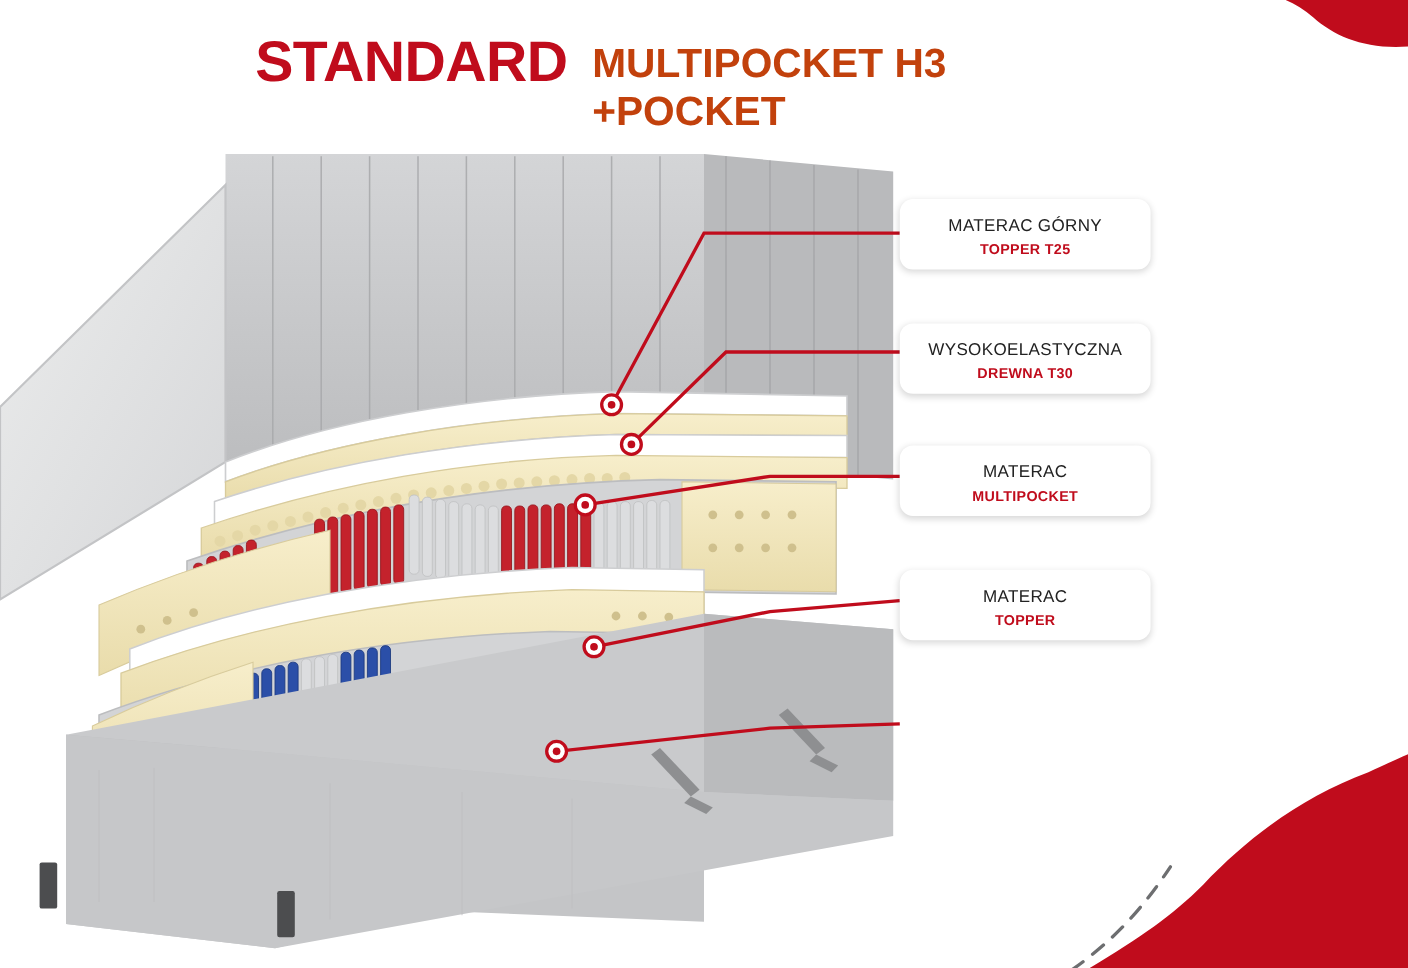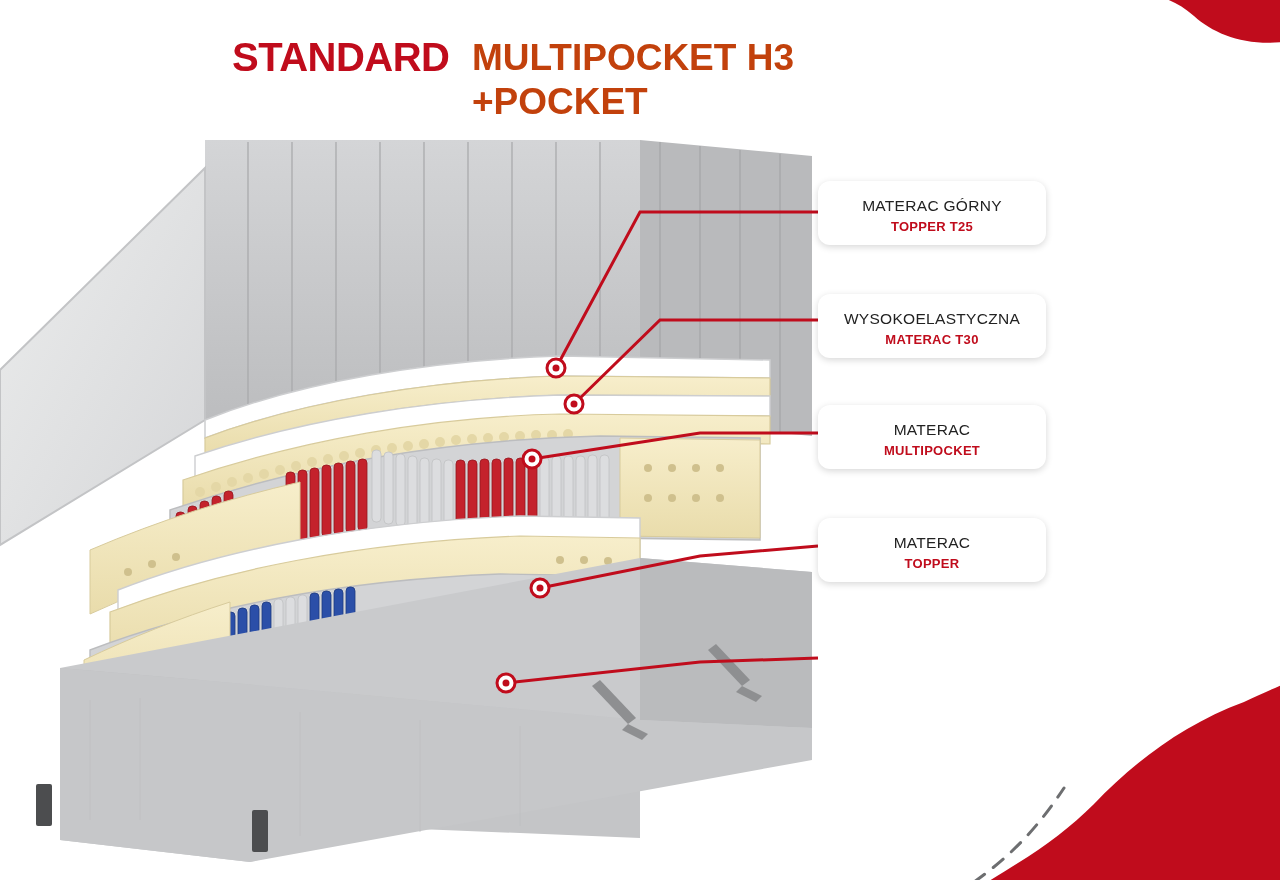--- a/index.html
+++ b/index.html
@@ -28,21 +28,21 @@
 
   
   #title-block {
     position: absolute;
     left: 232px;
     top: 28px;
     width: 900px;
   }
   #title-main {
     display: inline-block;
-    font-size: 40px;
+    font-size: 52px;
     font-weight: bold;
     color: #c00c1c;
     letter-spacing: -0.5px;
     vertical-align: top;
     line-height: 58px;
   }
   #title-sub {
     display: inline-block;
     font-size: 37px;
     font-weight: bold;
@@ -391,21 +391,21 @@
     </g>
   </svg>
 
   <div class="callout" id="callout-0">
     <span class="l1">MATERAC GÓRNY</span>
     <span class="l2">TOPPER T25</span>
   </div>
 
   <div class="callout" id="callout-1">
     <span class="l1">WYSOKOELASTYCZNA</span>
-    <span class="l2">MATERAC T30</span>
+    <span class="l2">DREWNA T30</span>
   </div>
 
   <div class="callout" id="callout-2">
     <span class="l1">MATERAC</span>
     <span class="l2">MULTIPOCKET</span>
   </div>
 
   <div class="callout" id="callout-3">
     <span class="l1">MATERAC</span>
     <span class="l2">TOPPER</span>

